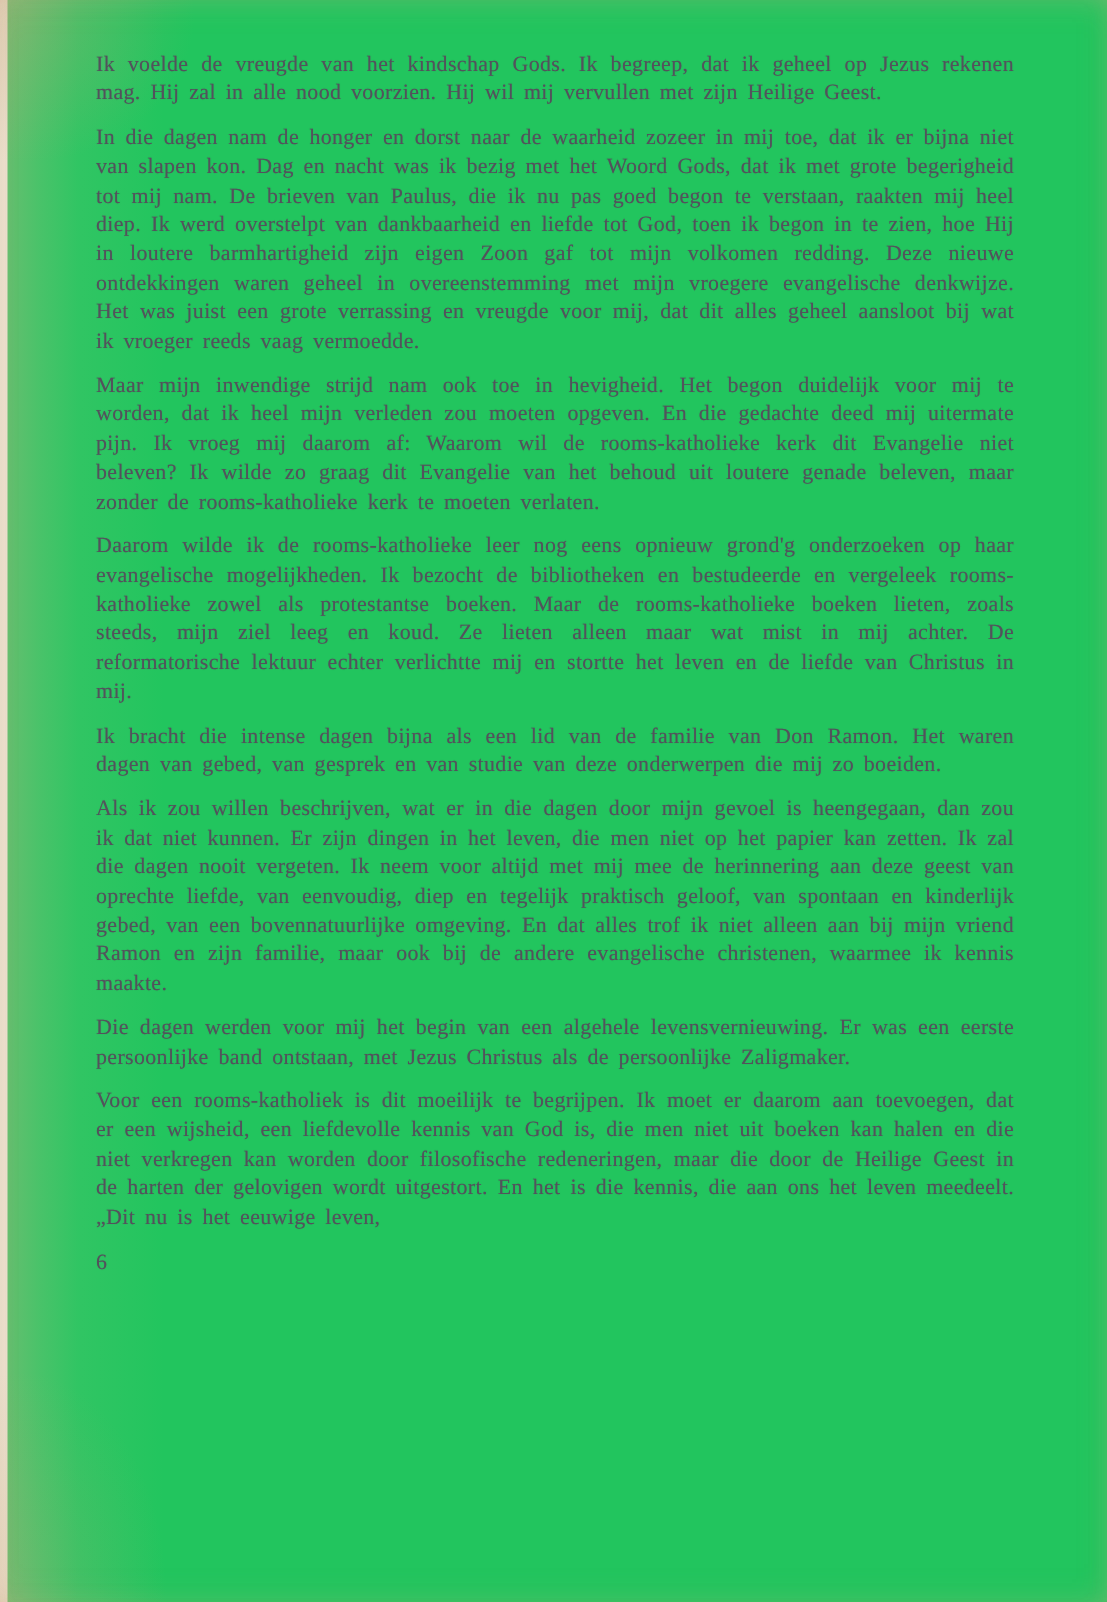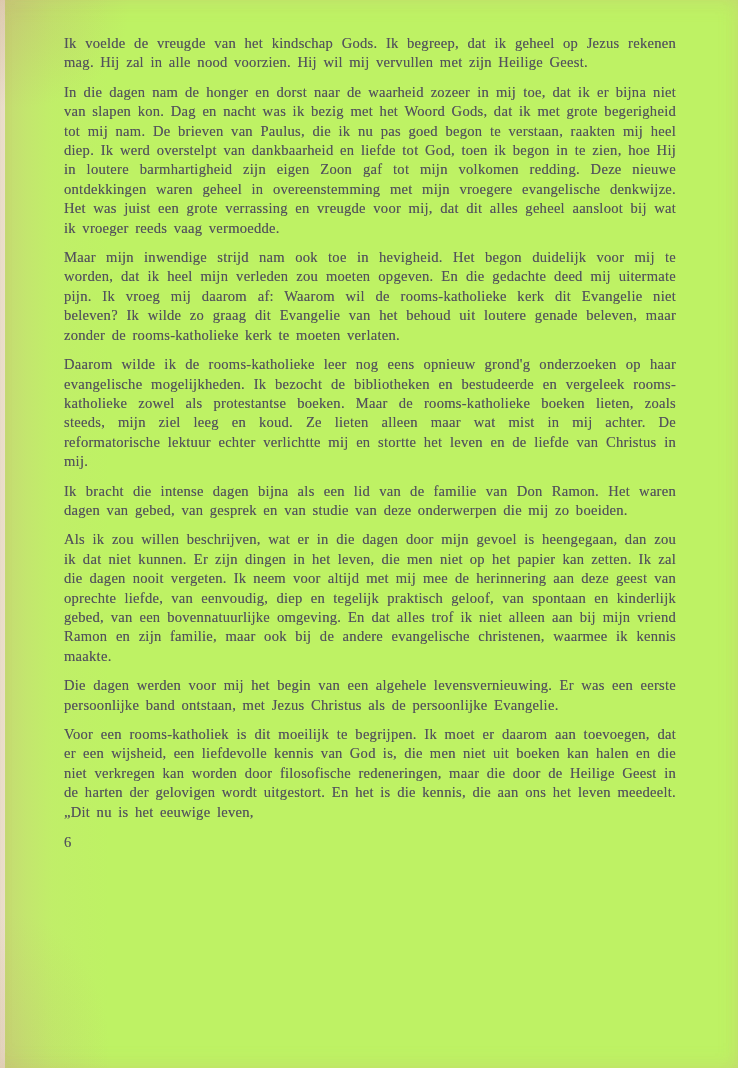--- a/index.html
+++ b/index.html
@@ -6,21 +6,21 @@
     margin: 0;
     padding: 0;
     background: #ffffff;
   }
 
   .scan {
     position: relative;
     width: 738px;
     height: 1068px;
     overflow: hidden;
-    background: #bef264;
+    background: #22c55e;
   }
 
   
   .scan-edge {
     position: absolute;
     left: 0; top: 0; bottom: 0;
     width: 5px;
     background: #fdfdfa;
   }
 
@@ -75,17 +75,17 @@
   <div class="scan-edge"></div>
   <div class="paper-shade"></div>
 
   <div class="page-text">
       <p class="para">Ik voelde de vreugde van het kindschap Gods. Ik begreep, dat ik geheel op Jezus rekenen mag. Hij zal in alle nood voorzien. Hij wil mij vervullen met zijn Heilige Geest.</p>
       <p class="para">In die dagen nam de honger en dorst naar de waarheid zozeer in mij toe, dat ik er bijna niet van slapen kon. Dag en nacht was ik bezig met het Woord Gods, dat ik met grote begerigheid tot mij nam. De brieven van Paulus, die ik nu pas goed begon te verstaan, raakten mij heel diep. Ik werd overstelpt van dankbaarheid en liefde tot God, toen ik begon in te zien, hoe Hij in loutere barmhartigheid zijn eigen Zoon gaf tot mijn volkomen redding. Deze nieuwe ontdekkingen waren geheel in overeenstemming met mijn vroegere evangelische denkwijze. Het was juist een grote verrassing en vreugde voor mij, dat dit alles geheel aansloot bij wat ik vroeger reeds vaag vermoedde.</p>
       <p class="para">Maar mijn inwendige strijd nam ook toe in hevigheid. Het begon duidelijk voor mij te worden, dat ik heel mijn verleden zou moeten opgeven. En die gedachte deed mij uitermate pijn. Ik vroeg mij daarom af: Waarom wil de rooms-katholieke kerk dit Evangelie niet beleven? Ik wilde zo graag dit Evangelie van het behoud uit loutere genade beleven, maar zonder de rooms-katholieke kerk te moeten verlaten.</p>
       <p class="para">Daarom wilde ik de rooms-katholieke leer nog eens opnieuw grond'g onderzoeken op haar evangelische mogelijkheden. Ik bezocht de bibliotheken en bestudeerde en vergeleek rooms-katholieke zowel als protestantse boeken. Maar de rooms-katholieke boeken lieten, zoals steeds, mijn ziel leeg en koud. Ze lieten alleen maar wat mist in mij achter. De reformatorische lektuur echter verlichtte mij en stortte het leven en de liefde van Christus in mij.</p>
       <p class="para">Ik bracht die intense dagen bijna als een lid van de familie van Don Ramon. Het waren dagen van gebed, van gesprek en van studie van deze onderwerpen die mij zo boeiden.</p>
       <p class="para">Als ik zou willen beschrijven, wat er in die dagen door mijn gevoel is heengegaan, dan zou ik dat niet kunnen. Er zijn dingen in het leven, die men niet op het papier kan zetten. Ik zal die dagen nooit vergeten. Ik neem voor altijd met mij mee de herinnering aan deze geest van oprechte liefde, van eenvoudig, diep en tegelijk praktisch geloof, van spontaan en kinderlijk gebed, van een bovennatuurlijke omgeving. En dat alles trof ik niet alleen aan bij mijn vriend Ramon en zijn familie, maar ook bij de andere evangelische christenen, waarmee ik kennis maakte.</p>
-      <p class="para">Die dagen werden voor mij het begin van een algehele levensvernieuwing. Er was een eerste persoonlijke band ontstaan, met Jezus Christus als de persoonlijke Evangelie.</p>
+      <p class="para">Die dagen werden voor mij het begin van een algehele levensvernieuwing. Er was een eerste persoonlijke band ontstaan, met Jezus Christus als de persoonlijke Zaligmaker.</p>
       <p class="para">Voor een rooms-katholiek is dit moeilijk te begrijpen. Ik moet er daarom aan toevoegen, dat er een wijsheid, een liefdevolle kennis van God is, die men niet uit boeken kan halen en die niet verkregen kan worden door filosofische redeneringen, maar die door de Heilige Geest in de harten der gelovigen wordt uitgestort. En het is die kennis, die aan ons het leven meedeelt. „Dit nu is het eeuwige leven,</p>
       <p class="page-number">6</p>
     </div>
 </div>
 
 </body></html>

